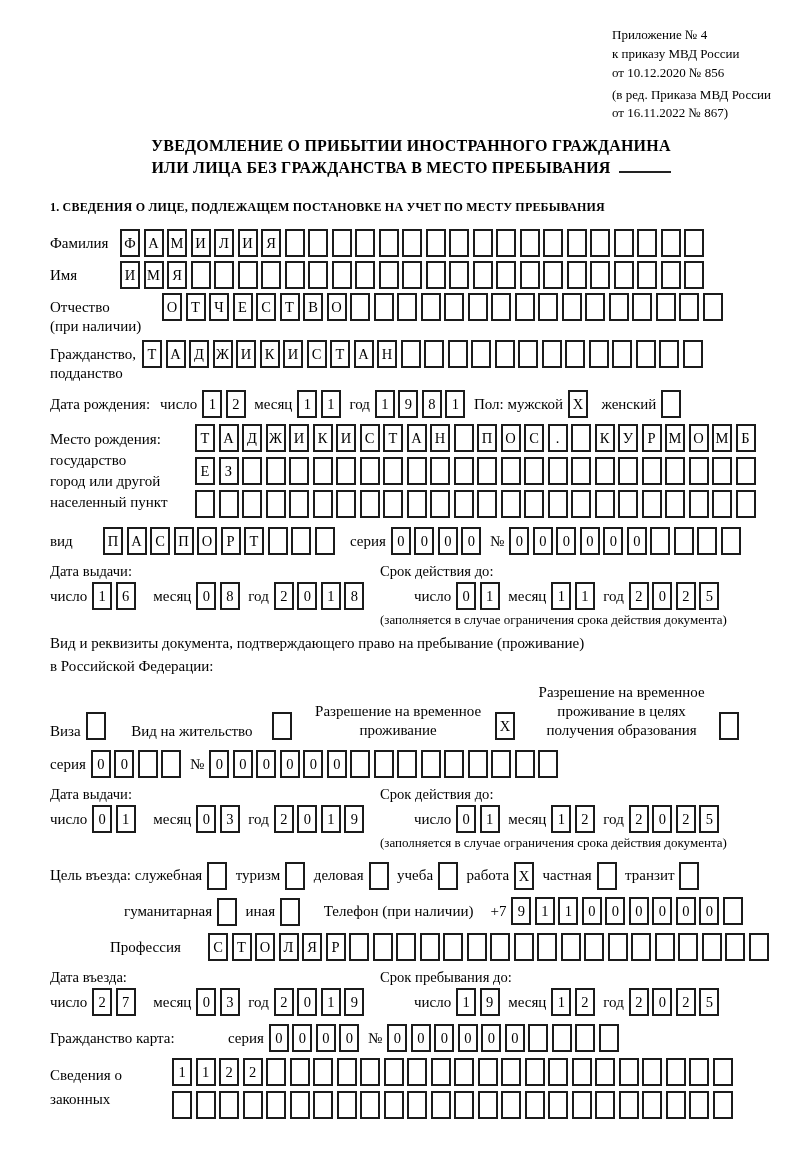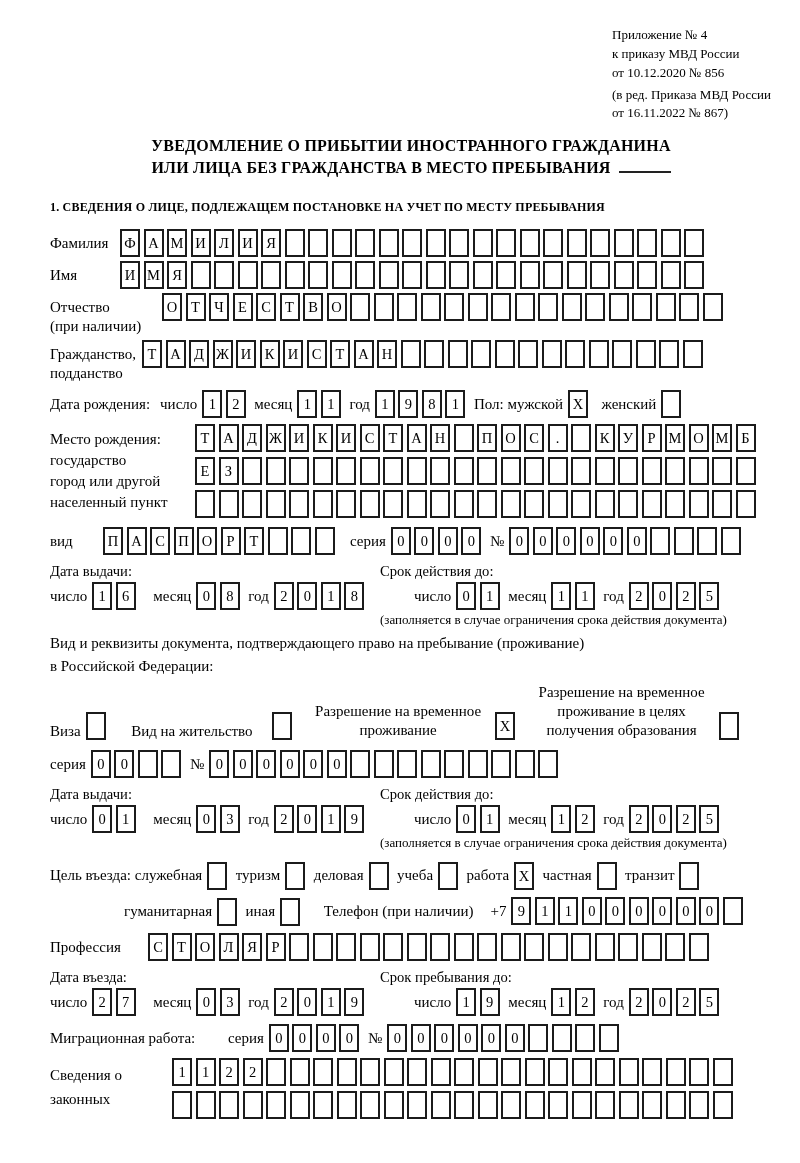--- a/index.html
+++ b/index.html
@@ -545,21 +545,21 @@
         <span class="box">0</span>
         <span class="box">0</span>
         <span class="box">0</span>
         <span class="box">0</span>
         <span class="box">0</span>
         <span class="box">0</span>
         <span class="box"></span>
       </div>
   </div>
 
-  <div class="row" style="margin-top:7px;">
+  <div class="row" style="margin-top:7px;justify-content:flex-end;">
     <div class="lblcol" style="width:98px;">Профессия</div>
     <div class="boxes">
         <span class="box">С</span>
         <span class="box">Т</span>
         <span class="box">О</span>
         <span class="box">Л</span>
         <span class="box">Я</span>
         <span class="box">Р</span>
         <span class="box"></span>
         <span class="box"></span>
@@ -623,21 +623,21 @@
             <span class="box">2</span>
             <span class="box">0</span>
             <span class="box">2</span>
             <span class="box">5</span>
           </div>
       </div>
     </div>
   </div>
 
   <div class="row inline" style="margin-top:8px;">
-    <span class="word first" style="width:168px;">Миграционная работа:</span>
+    <span class="word first" style="width:168px;">Гражданство карта:</span>
     <span class="word">серия</span>
     <div class="boxes">
         <span class="box">0</span>
         <span class="box">0</span>
         <span class="box">0</span>
         <span class="box">0</span>
       </div>
     <span class="word">№</span>
     <div class="boxes">
         <span class="box">0</span>

